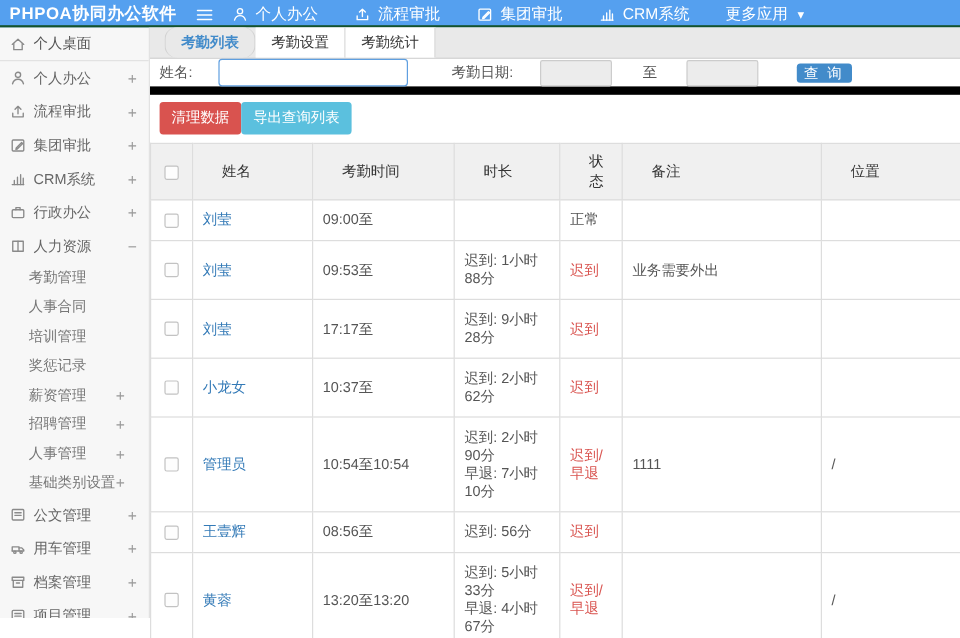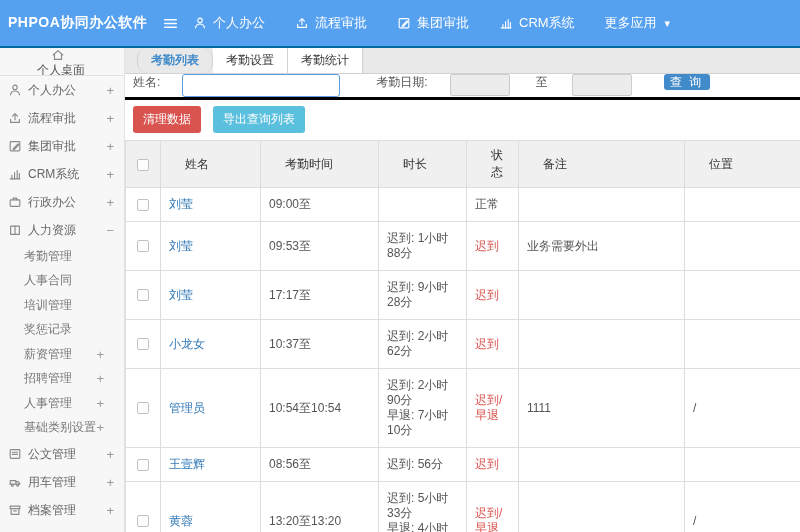--- a/index.html
+++ b/index.html
@@ -1,60 +1,60 @@
 <!DOCTYPE html>
 <html style="--topbar: #55a0ef; --accent: #428bca; --danger: #d9534f; --info: #5bc0de; --link: #337ab7;"><head>
 <meta charset="utf-8">
 <style>
   * { box-sizing: border-box; margin: 0; padding: 0; }
   html, body { width: 800px; height: 532px; overflow: hidden; background: #fff;
     font-family: "Liberation Sans", "DejaVu Sans", sans-serif; font-size: 12px; color: #444; }
 
   
-  .topbar { height: 48px; background: var(--topbar, #55a0ef); border-bottom: 2px solid #0369a1;
-    display: flex; align-items: center; color: #fff; }
+  .topbar { height: 23px; background: var(--topbar, #55a0ef); border-bottom: 2px solid #14532d;
+    display: flex; align-items: flex-end; color: #fff; }
   .logo { width: 158px; padding-left: 8px; font-size: 14px; font-weight: bold; letter-spacing: .5px; }
   .hamburger { margin: 0 14px 0 4px; cursor: pointer; display: flex; align-items: center; }
   .topnav { display: flex; align-items: center; gap: 30px; font-size: 13px; }
   .nav-item { display: flex; align-items: center; gap: 6px; cursor: pointer; white-space: nowrap; }
   .nav-item svg { display: block; }
   .caret { font-size: 11px; margin-left: 2px; }
 
   
   .layout { display: flex; height: 492px; }
   .sidebar { width: 125px; background: #f7f7f7; border-right: 1px solid #e2e2e2; flex: none; overflow: hidden; }
   .side-item { display: flex; align-items: center; cursor: pointer; color: #666; }
   .side-item.lvl1 { height: 28px; padding: 0 10px 0 8px; }
-  .side-item.lvl1.first { border-bottom: 1px solid #e2e2e2; color: #555; flex-direction: column; }
+  .side-item.lvl1.first { border-bottom: 1px solid #e2e2e2; color: #555; }
   .side-item.lvl2 { height: 24.5px; padding: 0 20px 0 24px; color: #777; }
   .s-icon { width: 15px; margin-right: 5px; color: #8a8a8a; display: flex; align-items: center; }
   .s-label { flex: 1; white-space: nowrap; overflow: hidden; }
   .s-toggle { color: #999; font-size: 13px; }
 
   
   .main { flex: 1; display: flex; flex-direction: column; background: #fff; }
   .tabs { height: 26px; background: #e9e9e9; border-bottom: 1px solid #d2d2d2;
     display: flex; padding-left: 12px; }
   .tab { padding: 0 13px; line-height: 25px; border-right: 1px solid #d2d2d2; background: #fff;
     color: #333; cursor: pointer; white-space: nowrap; }
   .tab:first-child { border-left: 1px solid #d2d2d2; }
   .tab.active { background: #e9e9e9; color: var(--accent, #428bca); font-weight: bold; border-radius: 10px; }
 
-  .search-row { height: 39px; display: flex; border-bottom: 3px solid #000000; gap: 16px; }
+  .search-row { height: 39px; display: flex; align-items: center; border-bottom: 7px solid #000000; gap: 16px; }
   .search-row label { margin-left: 8px; color: #555; }
   .inp-name { width: 158px; height: 23px; margin-left: 6px; border: 1px solid #5f9fe0;
     border-radius: 3px; padding: 0 5px; outline: none; font-size: 12px; }
   .lbl-date { margin-left: 20px !important; }
   .inp-date { width: 60px; height: 22px; margin-left: 6px; border: 1px solid #ccc;
     background: #ececec; border-radius: 2px; padding: 0 4px; font-size: 12px; }
   .lbl-to { margin-left: 10px !important; margin-right: 2px; }
   .btn-query { margin-left: 16px; width: 46px; height: 16px; background: var(--accent, #428bca);
     color: #fff; border: none; border-radius: 3px; font-size: 12px; letter-spacing: 2px; cursor: pointer; }
 
-  .action-row { padding: 6px 0 7px 8px; display: flex; gap: 12px; }
+  .action-row { padding: 6px 0 7px 8px; display: flex; }
   .btn-danger { background: var(--danger, #d9534f); color: #fff; border: none; border-radius: 3px;
     padding: 5px 10px; font-size: 12px; cursor: pointer; }
   .btn-info { background: var(--info, #5bc0de); color: #fff; border: none; border-radius: 3px;
     padding: 5px 10px; font-size: 12px; cursor: pointer; }
 
   
   table { border-collapse: collapse; width: 675px; table-layout: fixed; }
   th, td { border: 1px solid #ddd; font-weight: normal; text-align: left; vertical-align: middle; }
   thead th { background: #f0f0f0; color: #333; padding: 6px 24px; height: 27px; }
   td { padding: 9px 6px 9px 8px; line-height: 15px; color: #555; }

